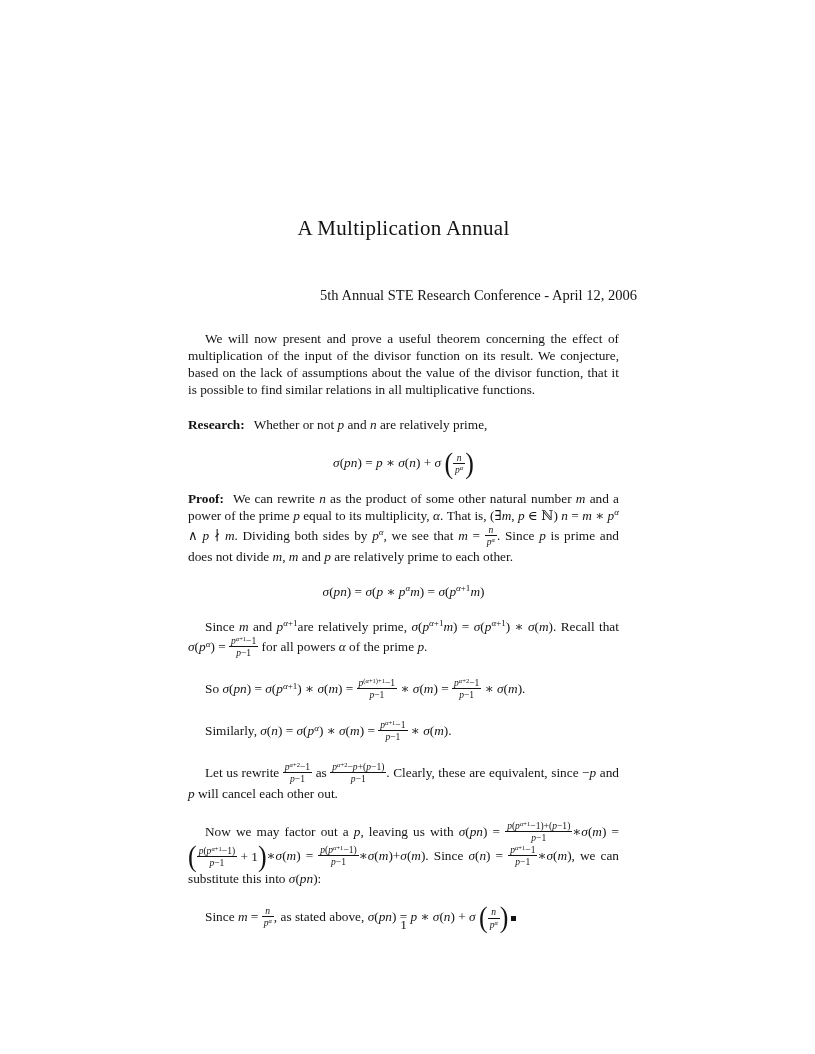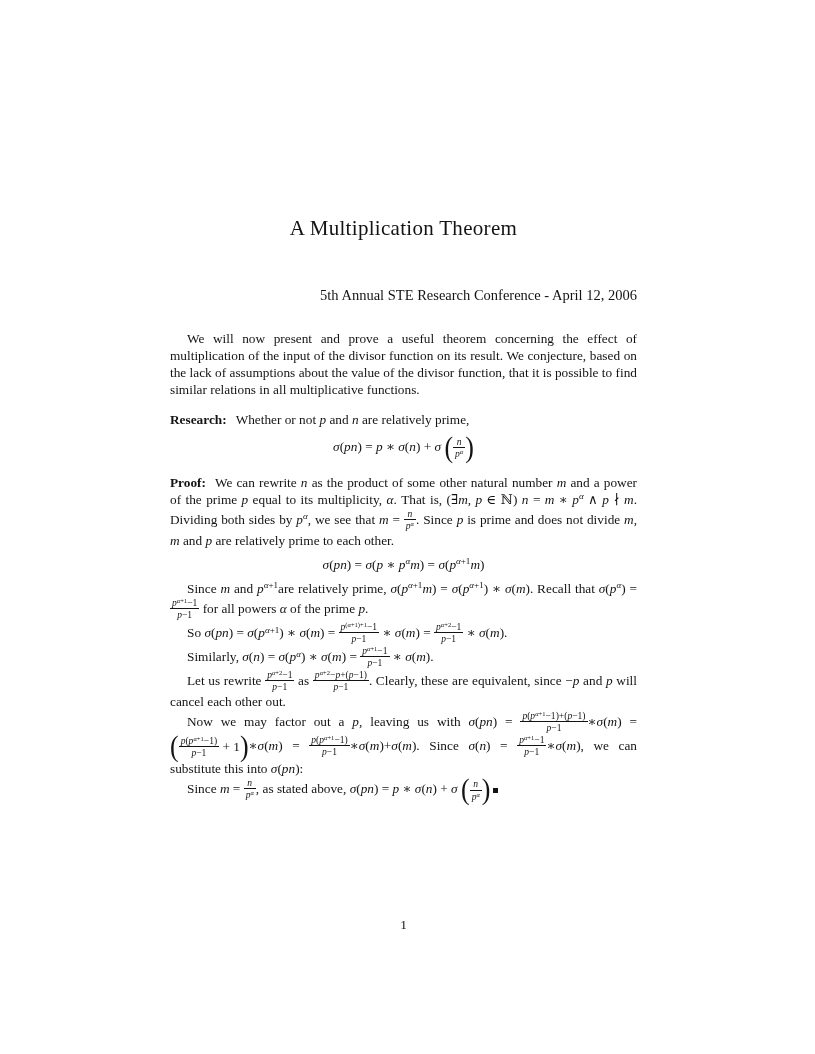--- a/index.html
+++ b/index.html
@@ -6,40 +6,40 @@
   html,body{background:#ffffff}
   body{
     width:815px;height:1054px;position:relative;overflow:hidden;
     font-family:"Liberation Serif","DejaVu Serif","DejaVu Sans",serif;
     color:#131313;
   }
   .doc{position:absolute;left:170px;top:0;width:467px}
   .title{font-size:21px;font-weight:400;text-align:center;margin-top:216px;letter-spacing:.3px}
   .subtitle{font-size:14.5px;text-align:right;margin-top:46px}
   .body-text{margin-top:26px;font-size:13.3px;line-height:17px;text-align:justify}
-  p{margin:0}
+  p{margin:18px}
   .gap{margin-top:13px}
   .indent{text-indent:17px}
   .label{font-weight:700;margin-right:9px}
   .equation{text-align:center;margin:7px 0;text-indent:0}
   .mi{font-style:italic}
   sup{font-size:.68em;vertical-align:.5em;line-height:0}
   .frac{display:inline-block;vertical-align:-.55em;text-align:center;font-size:.72em;line-height:1.2;text-indent:0}
   .fnum,.fden{display:block;padding:0 2px}
   .fden{border-top:1px solid #131313}
   .bigp{display:inline-flex;align-items:center;vertical-align:middle;text-indent:0}
   .bp{font-size:1.95em;line-height:1;transform:scaleY(1.12);font-weight:300}
   .qed{display:inline-block;width:5px;height:5px;background:#131313;margin-left:3px}
   .pagenum{position:absolute;top:917px;left:170px;width:467px;text-align:center;font-size:13.3px}
 </style>
 </head>
 <body>
 
 <div class="doc">
-  <h1 class="title">A Multiplication Theorem</h1>
+  <h1 class="title">A Multiplication Annual</h1>
   <div class="subtitle">5th Annual STE Research Conference - April 12, 2006</div>
 
   <div class="body-text">
     <p class="indent">We will now present and prove a useful theorem concerning the effect of multiplication of the input of the divisor function on its result. We conjecture, based on the lack of assumptions about the value of the divisor function, that it is possible to find similar relations in all multiplicative functions.</p>
 
     <p class="gap"><span class="label">Research:</span><span>Whether or not <span class="mi">p</span> and <span class="mi">n</span> are relatively prime,</span></p>
 
     <div class="equation"><span class="mi">σ</span>(<span class="mi">pn</span>) = <span class="mi">p</span> ∗ <span class="mi">σ</span>(<span class="mi">n</span>) + <span class="mi">σ</span> <span class="bigp">
           <span class="bp">(</span>
           <span><span class="frac"><span class="fnum"><span class="mi">n</span></span><span class="fden"><span class="mi">p</span><sup><span class="mi">α</span></sup></span></span></span>

